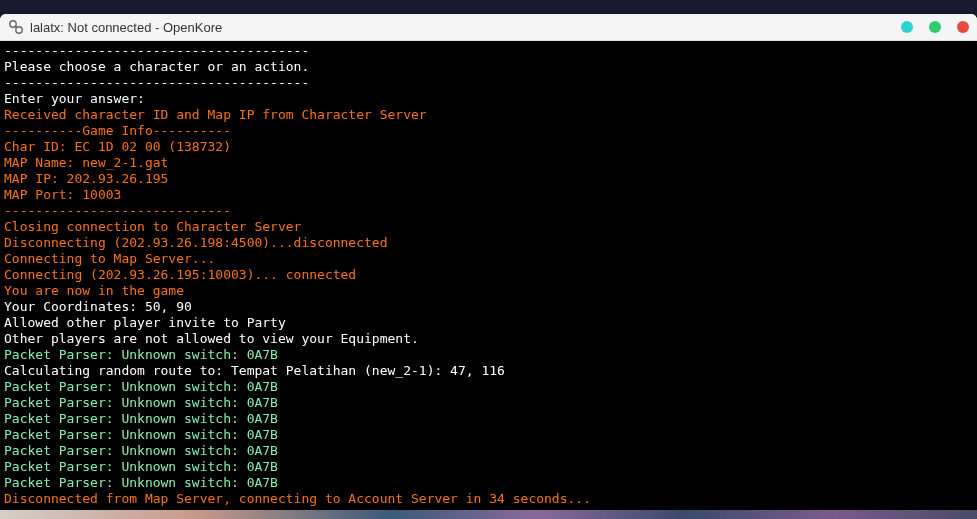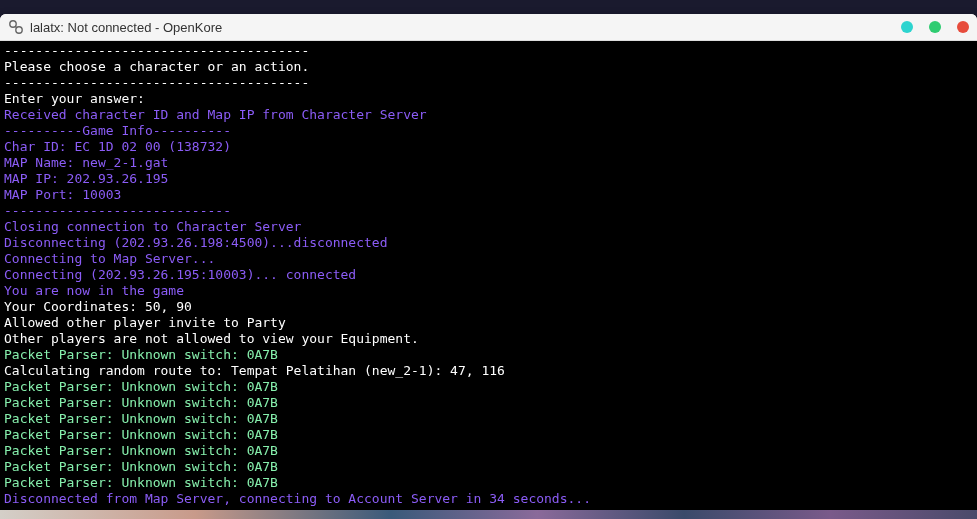--- a/index.html
+++ b/index.html
@@ -7,21 +7,21 @@
 .titlebar{height:26px;background:#f5f5f5;border-bottom:1px solid #ddd;display:flex;align-items:center;padding:0 8px;border-radius:6px 6px 0 0;position:relative}
 .titlebar .icon{width:16px;height:16px;margin-right:6px;position:relative}
 .titlebar .icon svg{width:16px;height:16px}
 .titlebar .title{font-size:13px;color:#333;font-weight:400}
 .win-controls{position:absolute;right:8px;top:0;height:26px;display:flex;align-items:center;gap:16px}
 .win-btn{width:12px;height:12px;border-radius:50%}
 .win-min{background:#2dd4cf}
 .win-max{background:#2ecc71}
 .win-close{background:#e74c3c}
 .term{background:#000;height:482px;overflow:hidden;font-family:"DejaVu Sans Mono","Liberation Mono",monospace;font-size:13px;line-height:16px;padding:2px 4px;color:#fff;white-space:pre}
-.g{color:#8b5cf6}
+.g{color:#f97316}
 .y{color:#86efac}
 .w{color:#fff}
 .taskbar{position:absolute;bottom:0;left:0;width:977px;height:9px;background:linear-gradient(90deg,#d4cfc8 0%,#c89a8a 20%,#3a5a7a 40%,#8a6a9a 55%,#3a4a6a 70%,#7a5a8a 85%,#4a4a6a 100%)}
 </style>
 </head>
 <body>
 
 <div class="window">
   <div class="titlebar">
     <span class="icon">

